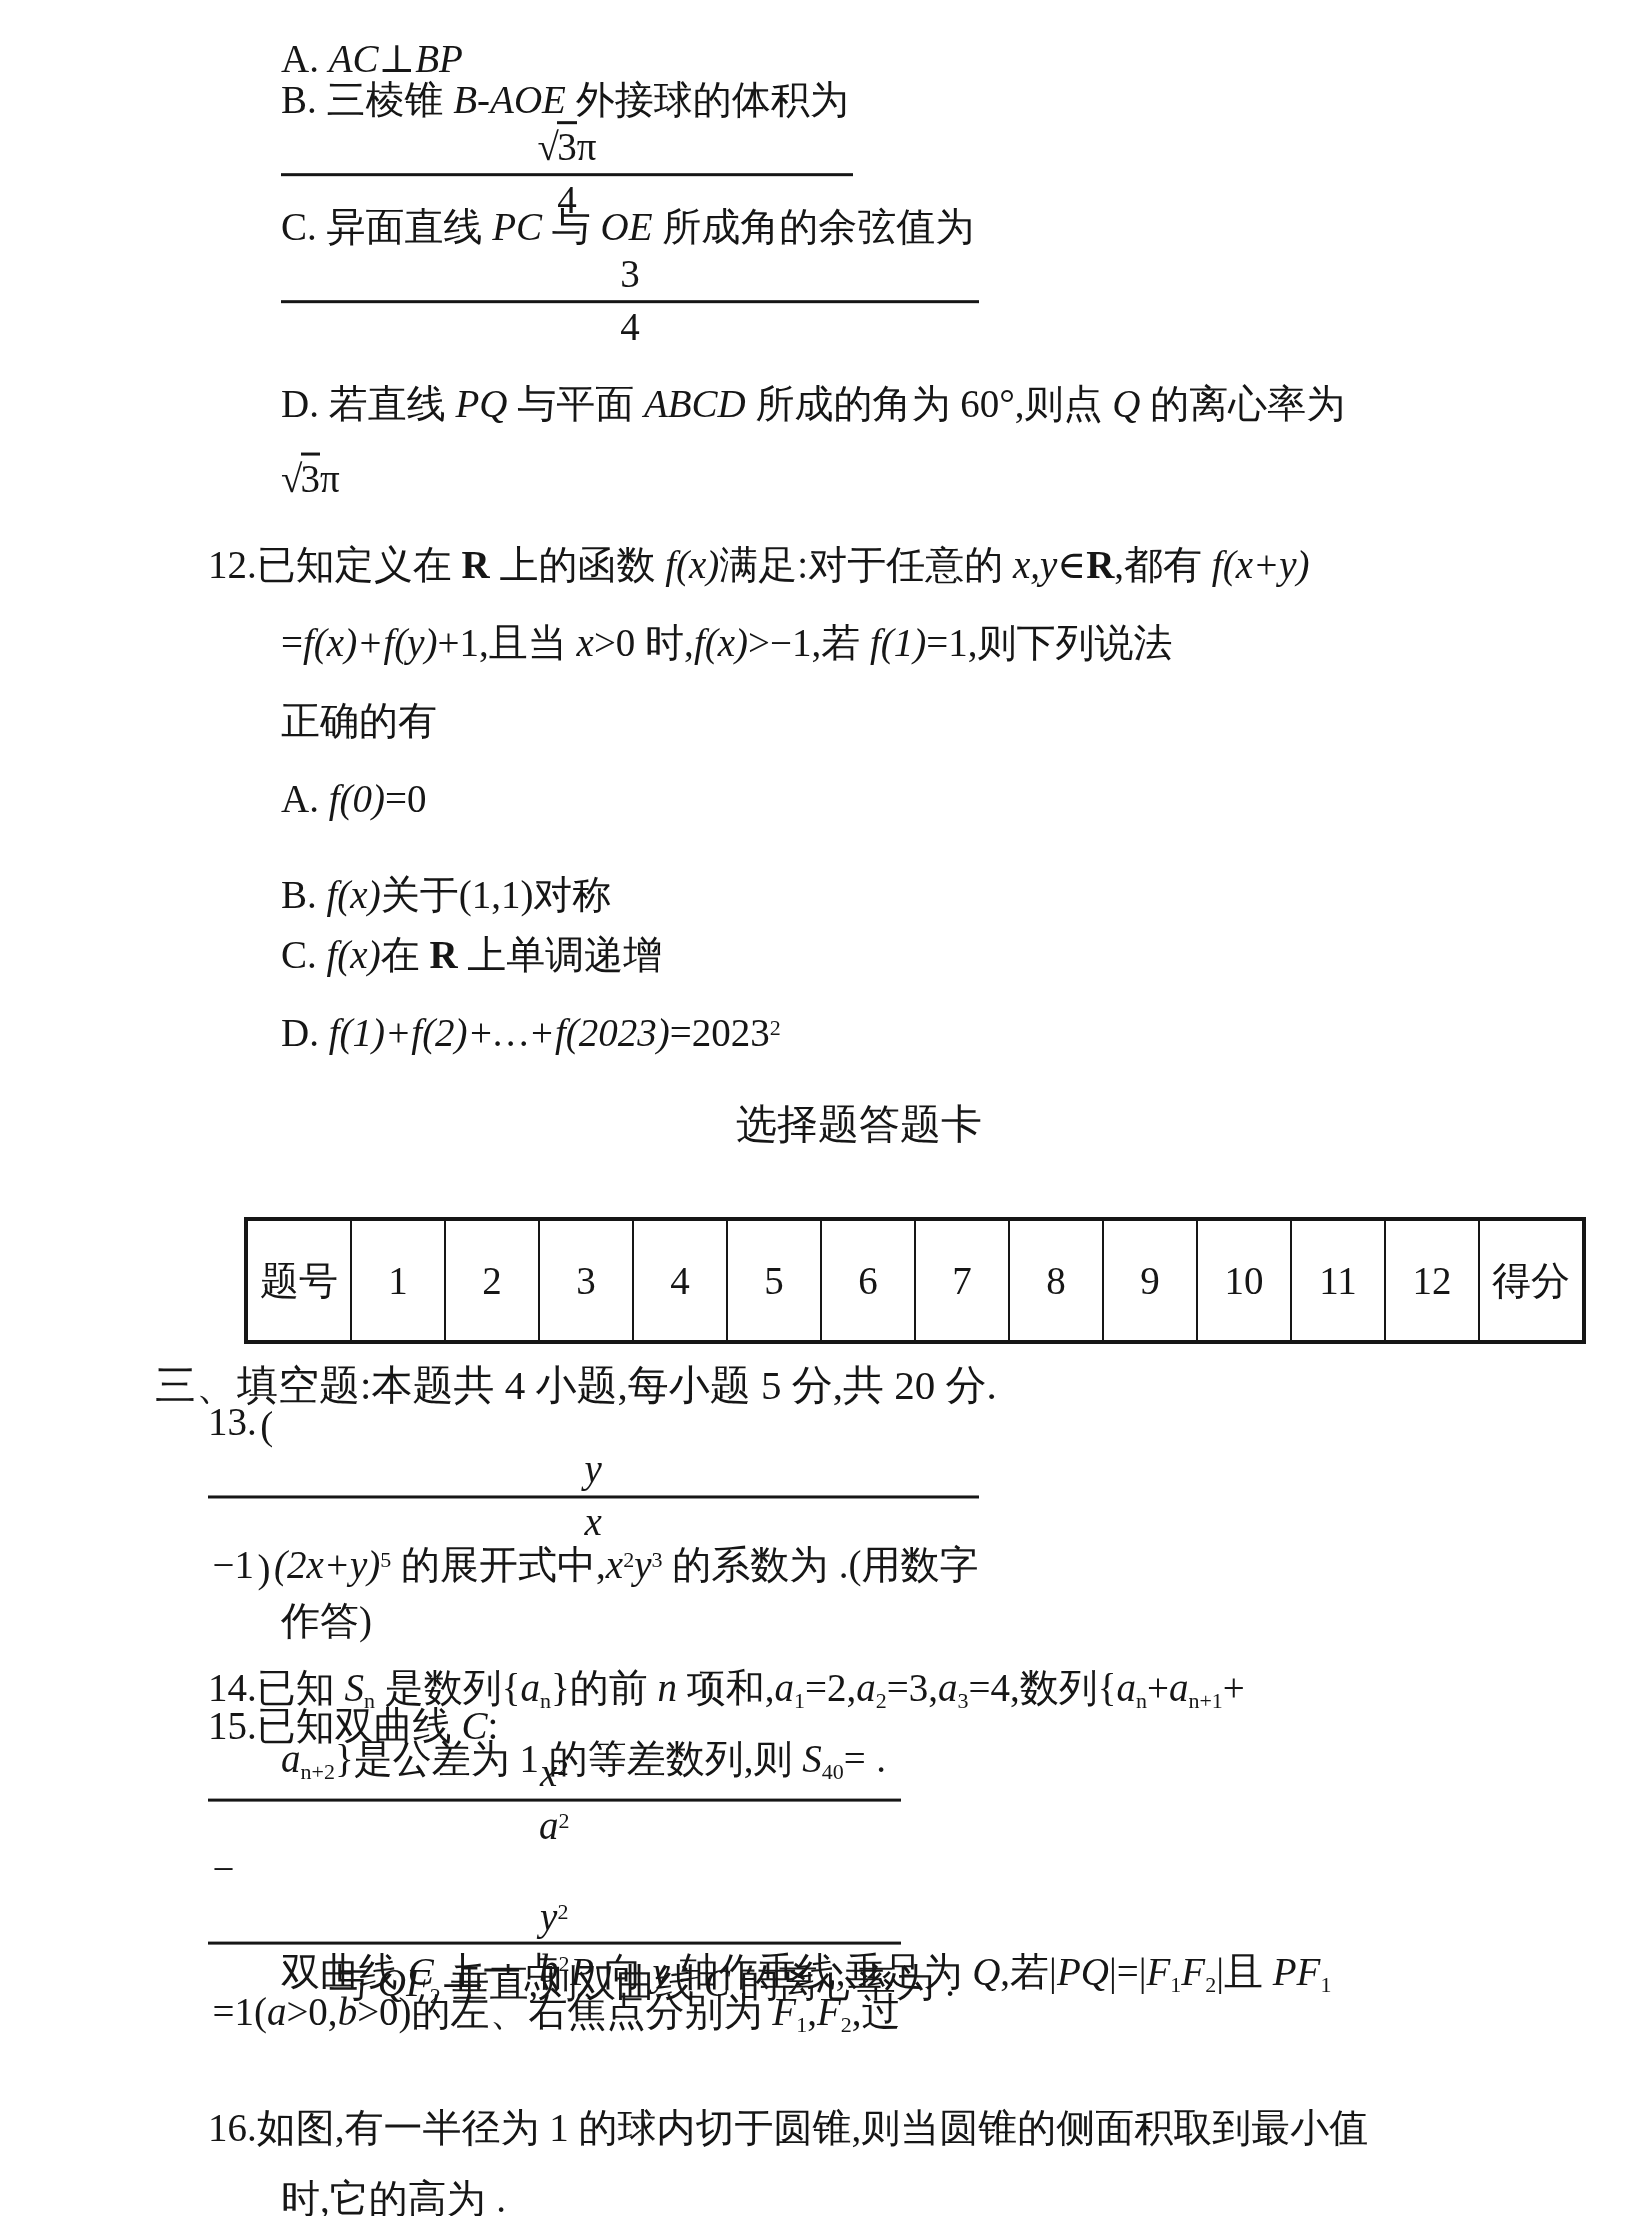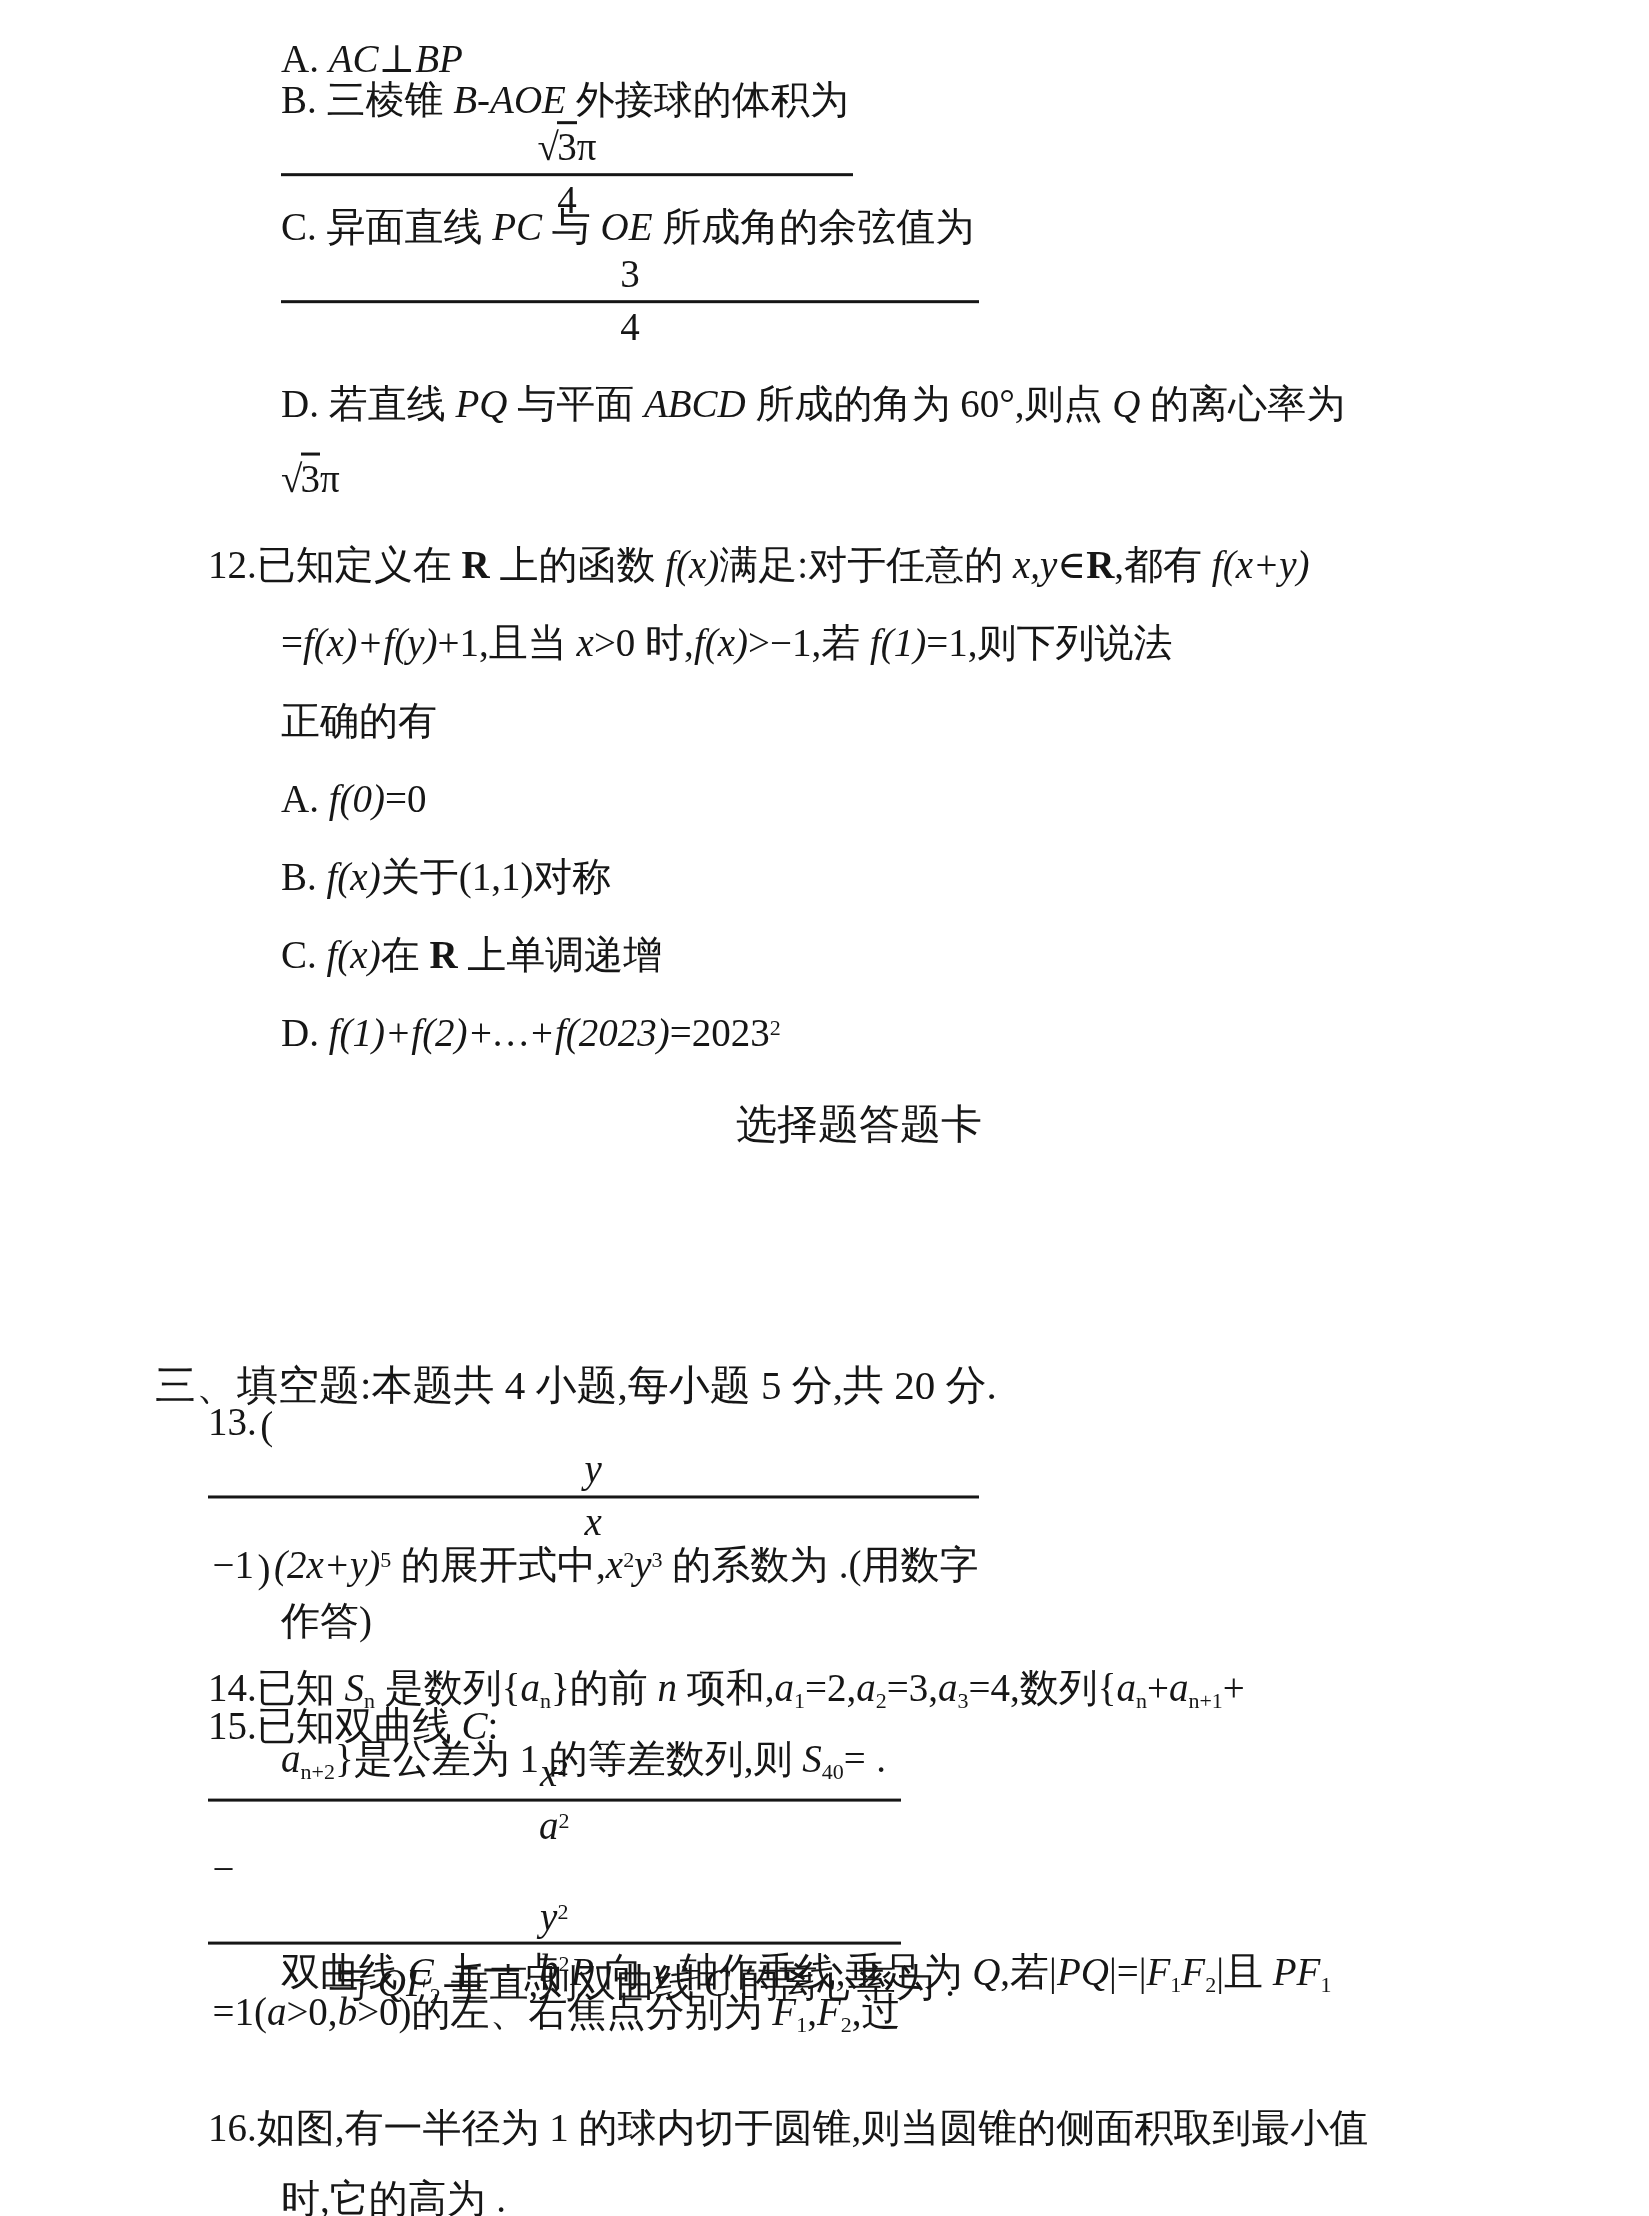--- a/index.html
+++ b/index.html
@@ -34,21 +34,21 @@
   <div id="lines">
       <div class="line" style="left: 281px; top: 59px;"><span>A. </span><span class="it">AC</span><span>⊥</span><span class="it">BP</span></div>
       <div class="line" style="left: 281px; top: 174px;"><span>B. 三棱锥 </span><span class="it">B</span><span>-</span><span class="it">AOE</span><span> 外接球的体积为</span><span class="frac"><span class="fn"><span class="sqrt"><span class="sym">√</span><span class="rd">3</span></span><span>π</span></span><span class="fd"><span>4</span></span></span></div>
       <div class="line" style="left: 281px; top: 301px;"><span>C. 异面直线 </span><span class="it">PC</span><span> 与 </span><span class="it">OE</span><span> 所成角的余弦值为</span><span class="frac"><span class="fn"><span>3</span></span><span class="fd"><span>4</span></span></span></div>
       <div class="line" style="left: 281px; top: 404px;"><span>D. 若直线 </span><span class="it">PQ</span><span> 与平面 </span><span class="it">ABCD</span><span> 所成的角为 60°,则点 </span><span class="it">Q</span><span> 的离心率为</span></div>
       <div class="line" style="left: 281px; top: 479px;"><span class="sqrt"><span class="sym">√</span><span class="rd">3</span></span><span>π</span></div>
       <div class="line" style="left: 208px; top: 565px;"><span>12.已知定义在 </span><span class="bd">R</span><span> 上的函数 </span><span class="it">f(x)</span><span>满足:对于任意的 </span><span class="it">x,y</span><span>∈</span><span class="bd">R</span><span>,都有 </span><span class="it">f(x+y)</span></div>
       <div class="line" style="left: 281px; top: 643px;"><span>=</span><span class="it">f(x)+f(y)</span><span>+1,且当 </span><span class="it">x</span><span>&gt;0 时,</span><span class="it">f(x)</span><span>&gt;−1,若 </span><span class="it">f(1)</span><span>=1,则下列说法</span></div>
       <div class="line" style="left: 281px; top: 721px;"><span>正确的有</span></div>
       <div class="line" style="left: 281px; top: 799px;"><span>A. </span><span class="it">f(0)</span><span>=0</span></div>
-      <div class="line" style="left: 281px; top: 877px; text-align: center;"><span>B. </span><span class="it">f(x)</span><span>关于(1,1)对称</span></div>
+      <div class="line" style="left: 281px; top: 895px; text-align: center;"><span>B. </span><span class="it">f(x)</span><span>关于(1,1)对称</span></div>
       <div class="line" style="left: 281px; top: 955px;"><span>C. </span><span class="it">f(x)</span><span>在 </span><span class="bd">R</span><span> 上单调递增</span></div>
       <div class="line" style="left: 281px; top: 1033px;"><span>D. </span><span class="it">f(1)+f(2)+…+f(2023)</span><span>=2023</span><span class="sup">2</span></div>
       <div class="line heading" style="left: 736px; top: 1125px;"><span>选择题答题卡</span></div>
       <div class="line heading" style="left: 155px; top: 1386px;"><span>三、填空题:本题共 4 小题,每小题 5 分,共 20 分.</span></div>
       <div class="line" style="left: 208px; top: 1505px;"><span>13.</span><span class="bigp">(</span><span class="frac"><span class="fn"><span class="it">y</span></span><span class="fd"><span class="it">x</span></span></span><span>−1</span><span class="bigp">)</span><span class="it">(2x+y)</span><span class="sup">5</span><span> 的展开式中,</span><span class="it">x</span><span class="sup">2</span><span class="it">y</span><span class="sup">3</span><span> 的系数为</span><span class="blank" style="width: 208px;"></span><span>.(用数字</span></div>
       <div class="line" style="left: 281px; top: 1621px;"><span>作答)</span></div>
       <div class="line" style="left: 208px; top: 1688px;"><span>14.已知 </span><span class="it">S</span><span class="sub">n</span><span> 是数列{</span><span class="it">a</span><span class="sub">n</span><span>}的前 </span><span class="it">n</span><span> 项和,</span><span class="it">a</span><span class="sub">1</span><span>=2,</span><span class="it">a</span><span class="sub">2</span><span>=3,</span><span class="it">a</span><span class="sub">3</span><span>=4,数列{</span><span class="it">a</span><span class="sub">n</span><span>+</span><span class="it">a</span><span class="sub">n+1</span><span>+</span></div>
       <div class="line" style="left: 281px; top: 1770px;"><span class="it">a</span><span class="sub">n+2</span><span>}是公差为 1 的等差数列,则 </span><span class="it">S</span><span class="sub">40</span><span>=</span><span class="blank" style="width: 208px;"></span><span>.</span></div>
       <div class="line" style="left: 208px; top: 1871px;"><span>15.已知双曲线 </span><span class="it">C</span><span>:</span><span class="frac"><span class="fn"><span class="it">x</span><span class="sup">2</span></span><span class="fd"><span class="it">a</span><span class="sup">2</span></span></span><span>−</span><span class="frac"><span class="fn"><span class="it">y</span><span class="sup">2</span></span><span class="fd"><span class="it">b</span><span class="sup">2</span></span></span><span>=1(</span><span class="it">a</span><span>&gt;0,</span><span class="it">b</span><span>&gt;0)的左、右焦点分别为 </span><span class="it">F</span><span class="sub">1</span><span>,</span><span class="it">F</span><span class="sub">2</span><span>,过</span></div>
       <div class="line" style="left: 281px; top: 1972px;"><span>双曲线 </span><span class="it">C</span><span> 上一点 </span><span class="it">P</span><span> 向 </span><span class="it">y</span><span> 轴作垂线,垂足为 </span><span class="it">Q</span><span>,若|</span><span class="it">PQ</span><span>|=|</span><span class="it">F</span><span class="sub">1</span><span class="it">F</span><span class="sub">2</span><span>|且 </span><span class="it">PF</span><span class="sub">1</span></div>
@@ -68,17 +68,33 @@
         <col style="width:94px">
         <col style="width:94px">
       <col style="width:94px">
         <col style="width:94px">
         <col style="width:94px">
         <col style="width:94px">
       <col style="width:94px">
         <col style="width:105px">
     </colgroup>
     <tbody id="card-body">
+        <tr class="card-row1">
+          <td>题号</td>
+          <td>1</td>
+          <td>2</td>
+          <td>3</td>
+          <td>4</td>
+          <td>5</td>
+          <td>6</td>
+          <td>7</td>
+          <td>8</td>
+          <td>9</td>
+          <td>10</td>
+          <td>11</td>
+          <td>12</td>
+          <td>得分</td>
+        </tr>
       </tbody>
   </table>
 
 </div>
 
 
 </body></html>

